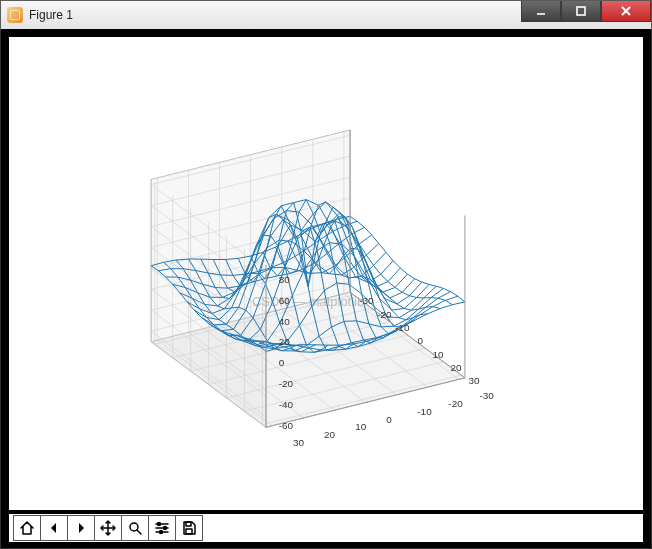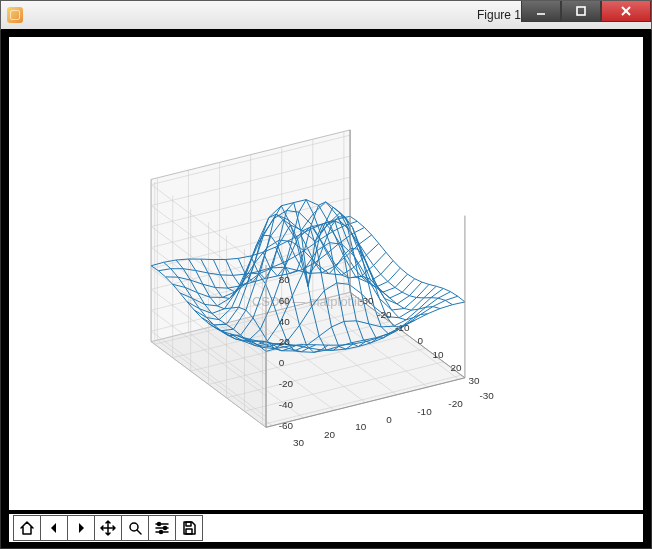--- a/index.html
+++ b/index.html
@@ -1,20 +1,20 @@
 <!DOCTYPE html>
 <html><head>
 <meta charset="utf-8">
 <style>
   html,body{margin:0;padding:0;background:#333;font-family:Tahoma,Arial,sans-serif;font-size:11px;color:#000;}
   .window{position:relative;width:652px;height:549px;background:#333;}
   .titlebar{position:relative;height:28px;background:linear-gradient(#f7f7f7,#e4e4e4);border:1px solid #5a5a5a;display:flex;align-items:center;}
   .titlebar .appicon{width:16px;height:16px;margin:0 6px;background:linear-gradient(135deg,#f9d56e,#e98b3a);border-radius:3px;position:relative;}
   .titlebar .appicon::after{content:"";position:absolute;inset:3px;border:1px solid rgba(255,255,255,.6);border-radius:2px;}
-  .titlebar .title{flex:1;font-size:12px;color:#222;text-align:right;}
+  .titlebar .title{flex:1;font-size:12px;color:#222;}
   .winbtns{display:flex;height:100%;}
   .winbtn{width:38px;height:20px;margin-top:0;display:flex;align-items:center;justify-content:center;border:1px solid #3a3a3a;border-top:none;background:linear-gradient(#6b6b6b,#404040);color:#fff;}
   .winbtn.close{width:48px;background:linear-gradient(#e06060,#c62828);border-color:#7a1f1f;}
   .winbtn svg{width:12px;height:12px;stroke:#fff;stroke-width:1.6;fill:none;}
   .winbtn.close svg{stroke-width:2;}
   .client{position:absolute;left:1px;right:1px;top:29px;bottom:1px;background:#000;}
   .canvas{position:absolute;left:8px;right:8px;top:8px;bottom:38px;background:#fff;}
   .canvas svg{width:100%;height:100%;}
   .toolbar{position:absolute;left:8px;right:8px;bottom:6px;height:28px;background:#fff;display:flex;align-items:center;padding:0 4px;gap:0;}
   .tbtn{width:26px;height:24px;border:1px solid #555;background:#fff;display:flex;align-items:center;justify-content:center;margin-right:-1px;}

